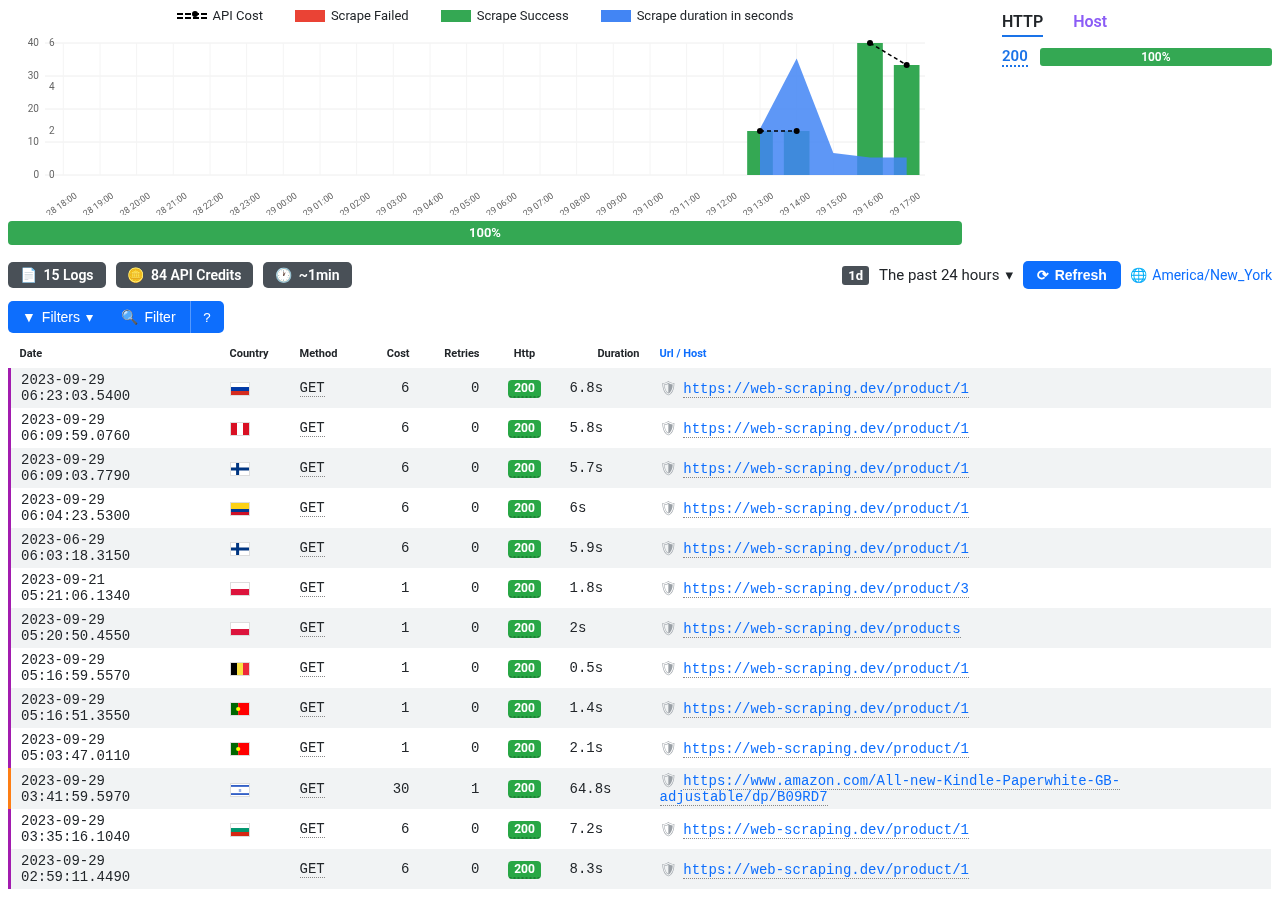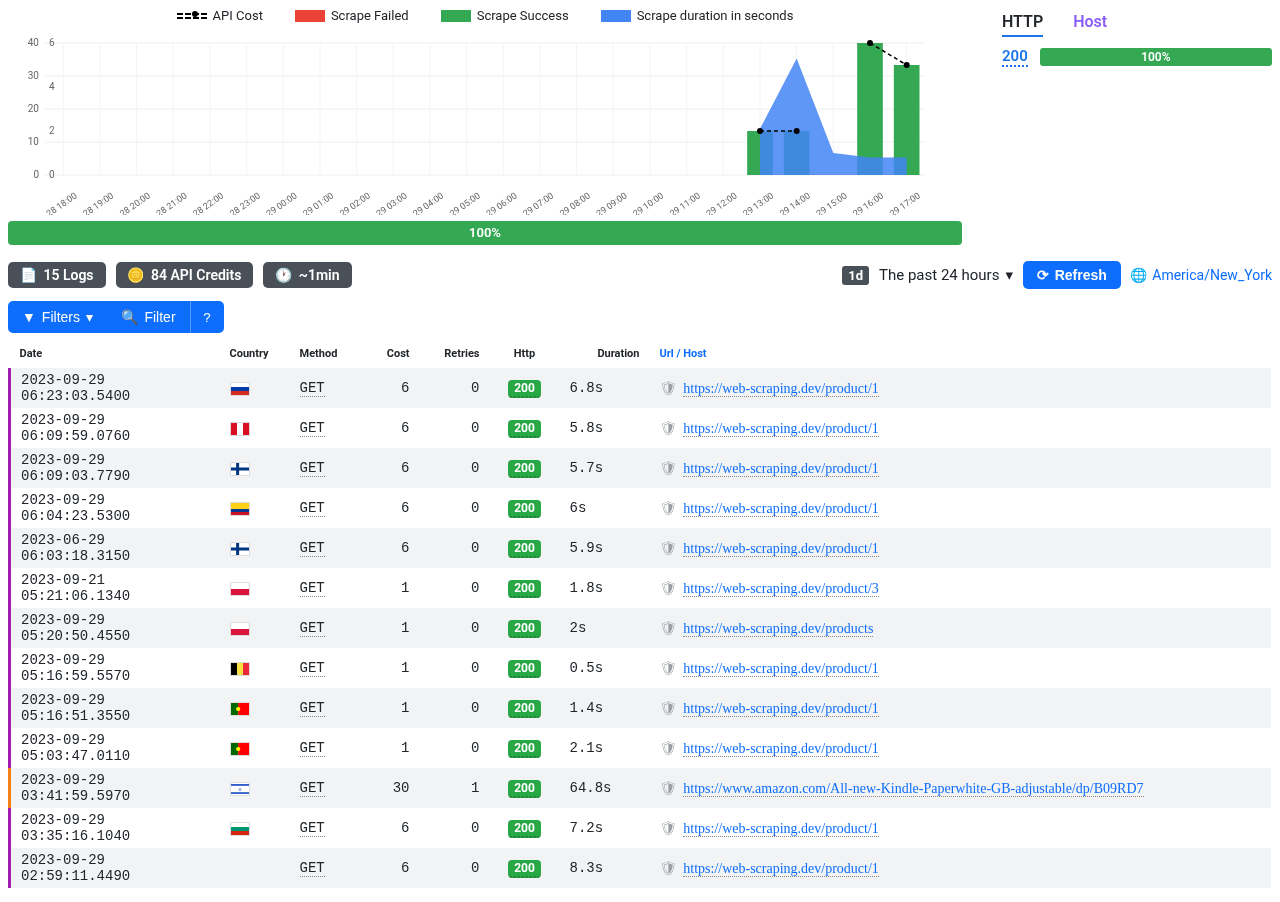--- a/index.html
+++ b/index.html
@@ -51,21 +51,21 @@
 
 .log-table { width: 100%; border-collapse: collapse; }
 .log-table th { text-align: left; padding: 8px 10px; font-weight: 700; font-size: 11px; }
 .log-table td { padding: 4px 10px; font-size: 14px; }
 .log-table tbody tr { border-left: 3px solid #a21caf; }
 .log-table tbody tr:nth-child(odd) { background: #f1f3f4; }
 .log-table tbody tr.warn { border-left-color: #fd7e14; }
 .mono { font-family: "Courier New", monospace; }
 .method { border-bottom: 1px dotted #888; }
 .http-badge { display: inline-block; background: #28a745; color: #fff; padding: 1px 6px; border-radius: 4px; font-weight: 700; font-size: 12px; border-bottom: 2px dotted #1e7e34; }
-.url-link { color: #0d6efd; text-decoration: none; border-bottom: 1px dotted #888; font-family: Liberation Serif, serif; }
+.url-link { color: #0d6efd; text-decoration: none; border-bottom: 1px dotted #888; }
 .url-host-header { color: #0d6efd; cursor: pointer; }
 .flag { width: 20px; height: 14px; display: inline-block; vertical-align: middle; border: 1px solid #ddd; }
 .shield { color: #9aa0a6; margin-right: 6px; }
 
 .col-date{width:210px} .col-country{width:70px} .col-method{width:70px} .col-cost{width:60px;text-align:right} .col-retries{width:70px;text-align:right} .col-http{width:70px;text-align:center} .col-duration{width:90px;text-align:left}
 th.num{text-align:right} th.center{text-align:center}
 </style>
 </head>
 <body>
 

